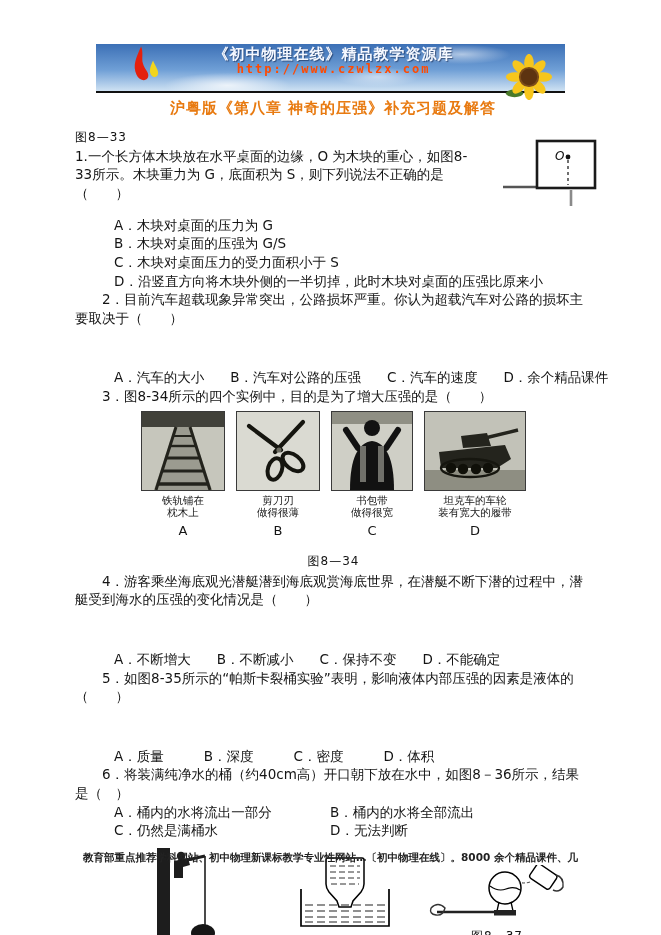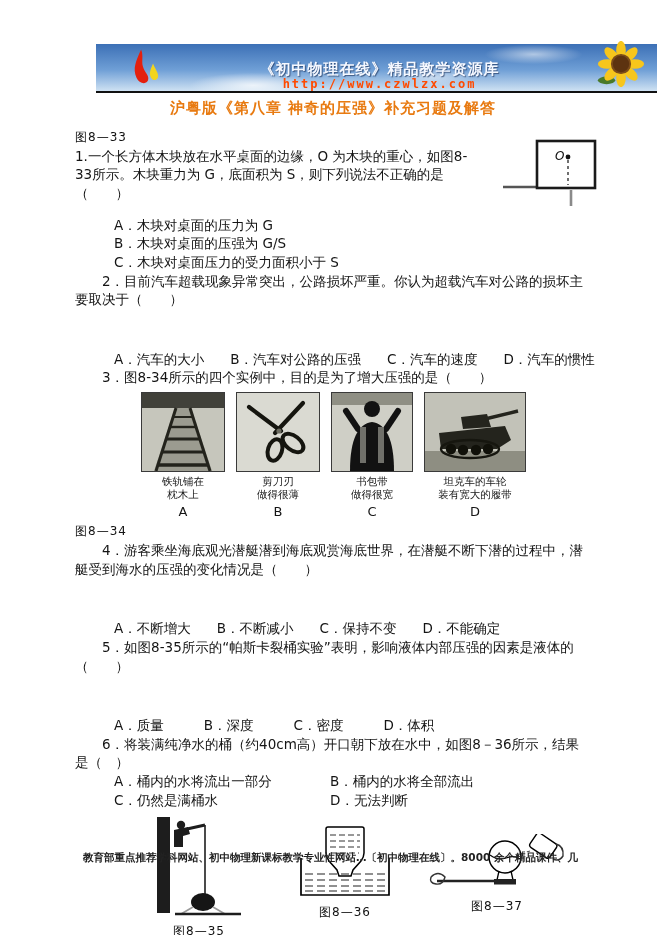--- a/index.html
+++ b/index.html
@@ -1,22 +1,22 @@
 <!DOCTYPE html>
 <html><head>
 <meta charset="utf-8">
 <style>
   html,body{margin:0;padding:0;background:#ffffff;}
   .page{position:relative;width:661px;height:935px;background:#ffffff;overflow:hidden;
         font-family:"DejaVu Sans","Liberation Sans",sans-serif;color:#141414;}
 
   
-  .banner{position:absolute;left:96px;top:44px;width:561px;height:47px;
+  .banner{position:absolute;left:96px;top:44px;width:469px;height:47px;
     border-bottom:2px solid #111;
-    display:flex;align-items:flex-end;
+    display:flex;align-items:flex-start;
     background:
       radial-gradient(70px 14px at 78% 22%, rgba(255,255,255,.55), rgba(255,255,255,0) 70%),
       radial-gradient(90px 18px at 28% 88%, rgba(255,255,255,.75), rgba(255,255,255,0) 70%),
       radial-gradient(60px 14px at 60% 70%, rgba(255,255,255,.5), rgba(255,255,255,0) 70%),
       linear-gradient(180deg,#3c70b6 0%,#6f9fd6 55%,#cfe2f3 100%);}
   .banner .logo{margin-left:32px;flex:0 0 auto;transform:rotate(-6deg);}
   .banner-text{flex:1 1 auto;text-align:center;line-height:1.1;margin-top:2px;}
   .banner-title{font-size:15px;font-weight:bold;color:#f5f8ff;letter-spacing:1px;
     text-shadow:1px 1px 1px rgba(20,40,80,.65);}
   .banner-url{font-size:12px;font-weight:bold;color:#ff4a00;letter-spacing:2px;
@@ -43,21 +43,21 @@
   .fig33{float:right;width:118px;margin:4px 0 0 6px;text-align:center;}
   .figlabel{font-size:12px;color:#111;letter-spacing:1px;}
 
   
   .fig34{margin:5px 0 1px;}
   .fig34-row{display:flex;justify-content:center;align-items:flex-start;gap:11px;}
   .f34item{text-align:center;}
   .photo{border:1px solid #3a3a3a;display:block;background:#cfcfc6;}
   .f34cap{font-size:10.5px;line-height:12.5px;margin-top:3px;color:#161616;}
   .f34letter{font-size:13px;margin-top:3px;font-weight:500;}
-  .figcenter{text-align:left;font-size:12px;letter-spacing:1px;margin-top:0;}
+  .figcenter{text-align:center;font-size:12px;letter-spacing:1px;margin-top:12px;}
 
   
   .figsrow{display:flex;align-items:flex-start;margin-top:8px;}
   .figitem{text-align:center;}
   .f35{margin-left:78px;}
   .f36{margin-left:48px;margin-top:9px;}
   .f37{margin-left:30px;margin-top:17px;}
 
   .q7{margin-top:8px;}
 
@@ -116,29 +116,30 @@
         </svg>
         </span>
       </p><div class="figlabel">图8—33</div>
       
       <span>1.一个长方体木块放在水平桌面的边缘，O 为木块的重心，如图8-33所示。木块重力为 G，底面积为 S，则下列说法不正确的是（　　）</span>
     <p></p>
     <div class="opts-col">
       <div>A．木块对桌面的压力为 G</div>
       <div>B．木块对桌面的压强为 G/S</div>
       <div>C．木块对桌面压力的受力面积小于 S</div>
+      <div>D．沿竖直方向将木块外侧的一半切掉，此时木块对桌面的压强比原来小</div>
     </div>
 
     
     <p class="stem">2．目前汽车超载现象异常突出，公路损坏严重。你认为超载汽车对公路的损坏主要取决于（　　）</p>
     <div class="opts-row gap26">
       <span>A．汽车的大小</span>
       <span>B．汽车对公路的压强</span>
       <span>C．汽车的速度</span>
-      <span>D．汽车的惯性</span>
+      <span>D．余个精品课件</span>
     </div>
 
     
     <p class="stem">3．图8-34所示的四个实例中，目的是为了增大压强的是（　　）</p>
 
     
     <div class="fig34">
       <div class="fig34-row">
         <div class="f34item">
           <svg class="photo" width="82" height="78" viewBox="0 0 82 78">

